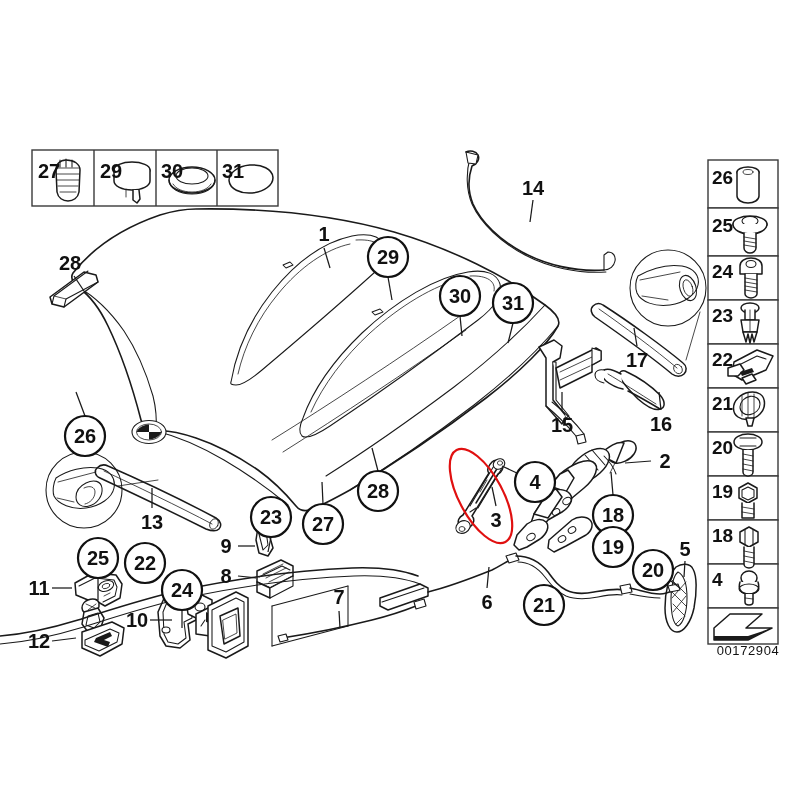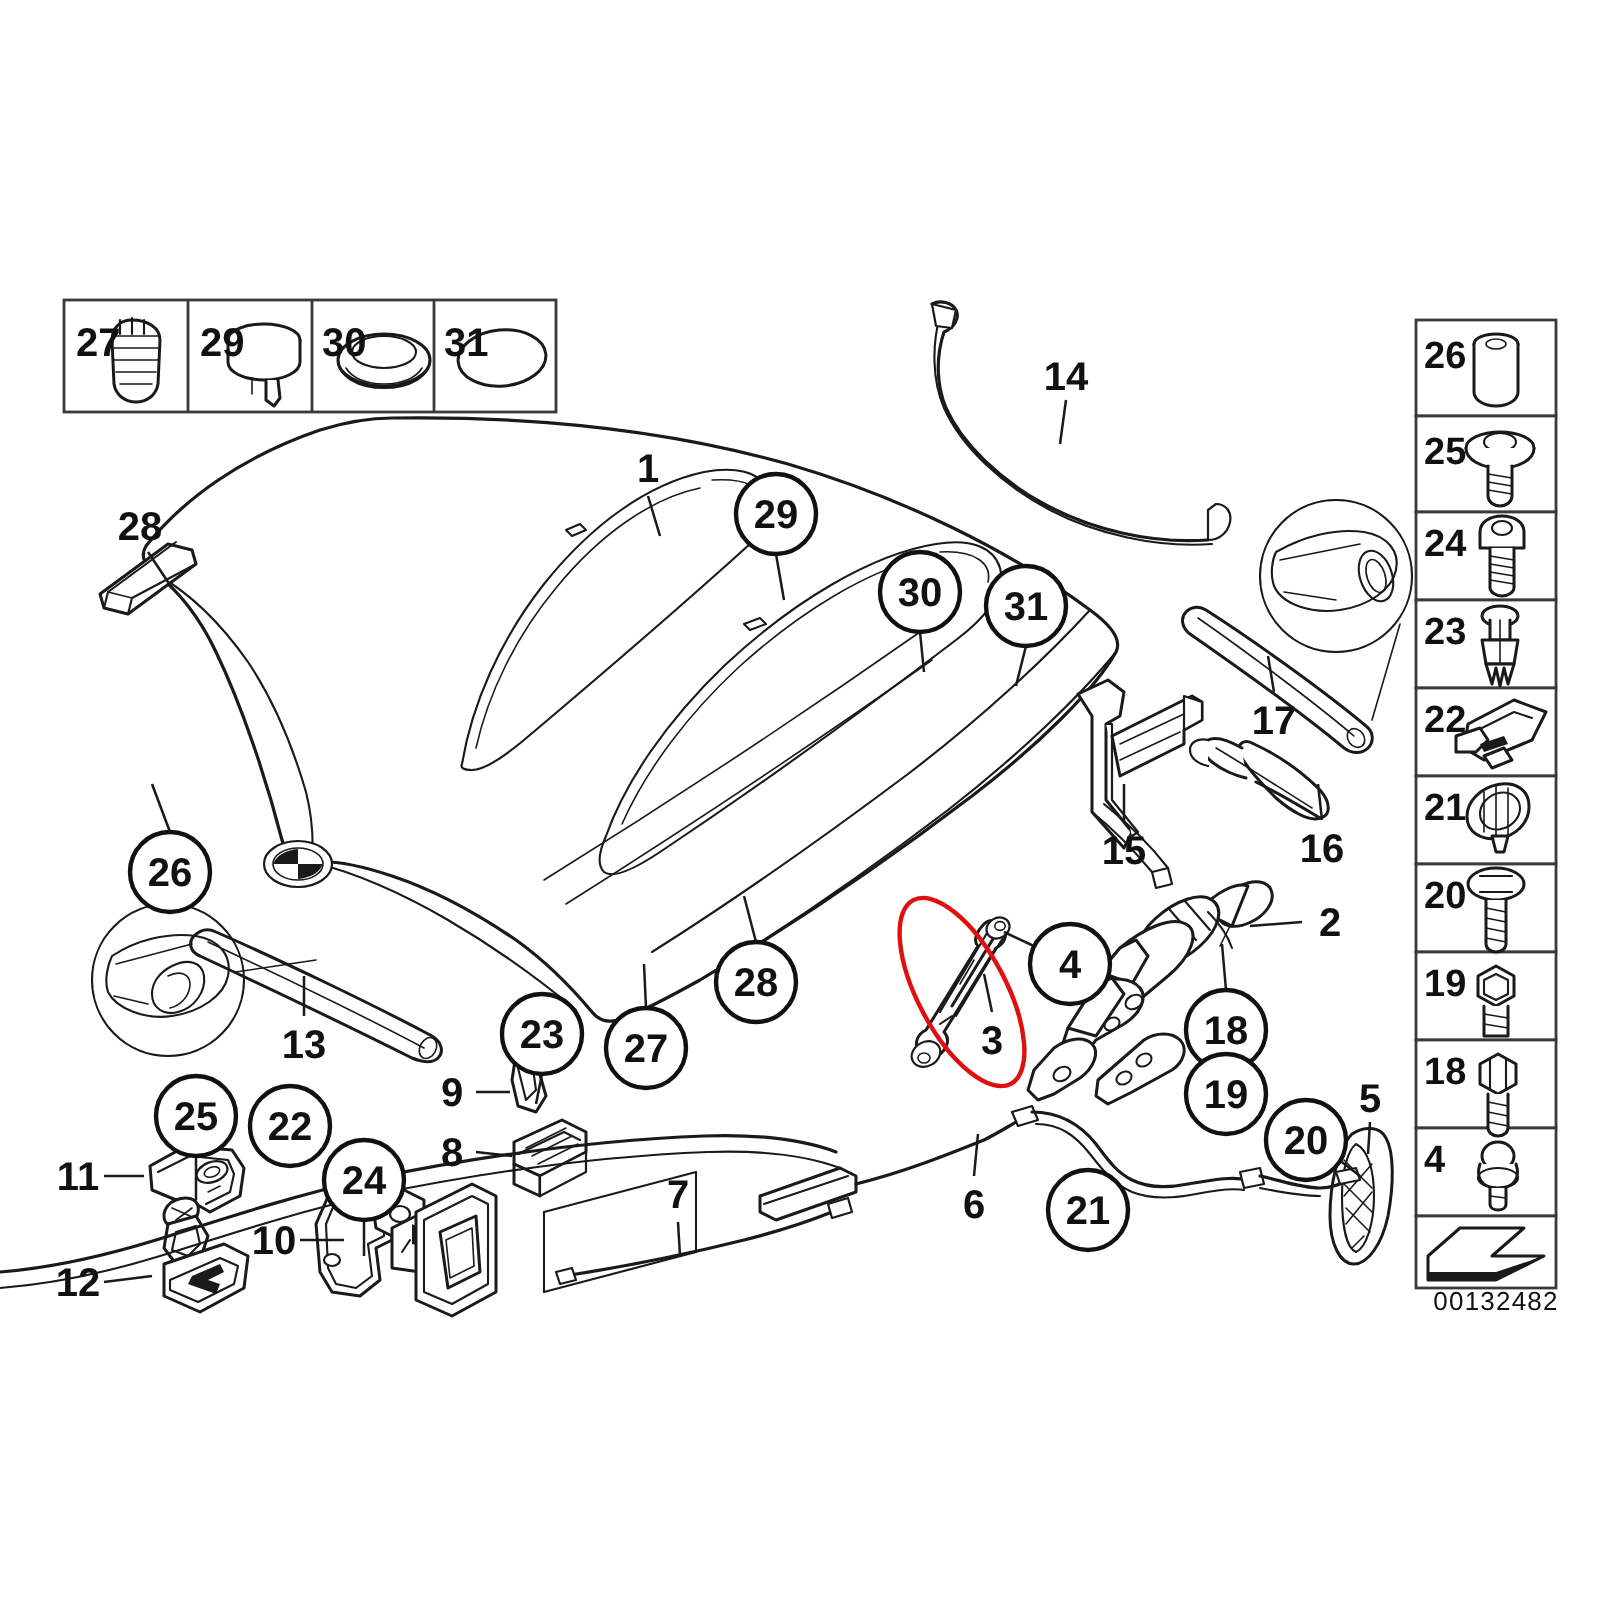--- a/index.html
+++ b/index.html
@@ -575,14 +575,14 @@
         <g>
           <text x="39" y="648" text-anchor="middle" class="num">12</text>
         </g>
         <line x1="150" y1="620" x2="172" y2="620" class="lead"></line>
         <g>
           <text x="137" y="627" text-anchor="middle" class="num">10</text>
         </g>
       </g>
   </svg>
 
-  <div class="dgid">00132482</div>
+  <div class="dgid">00172904</div>
 </div>
 
 </body></html>

